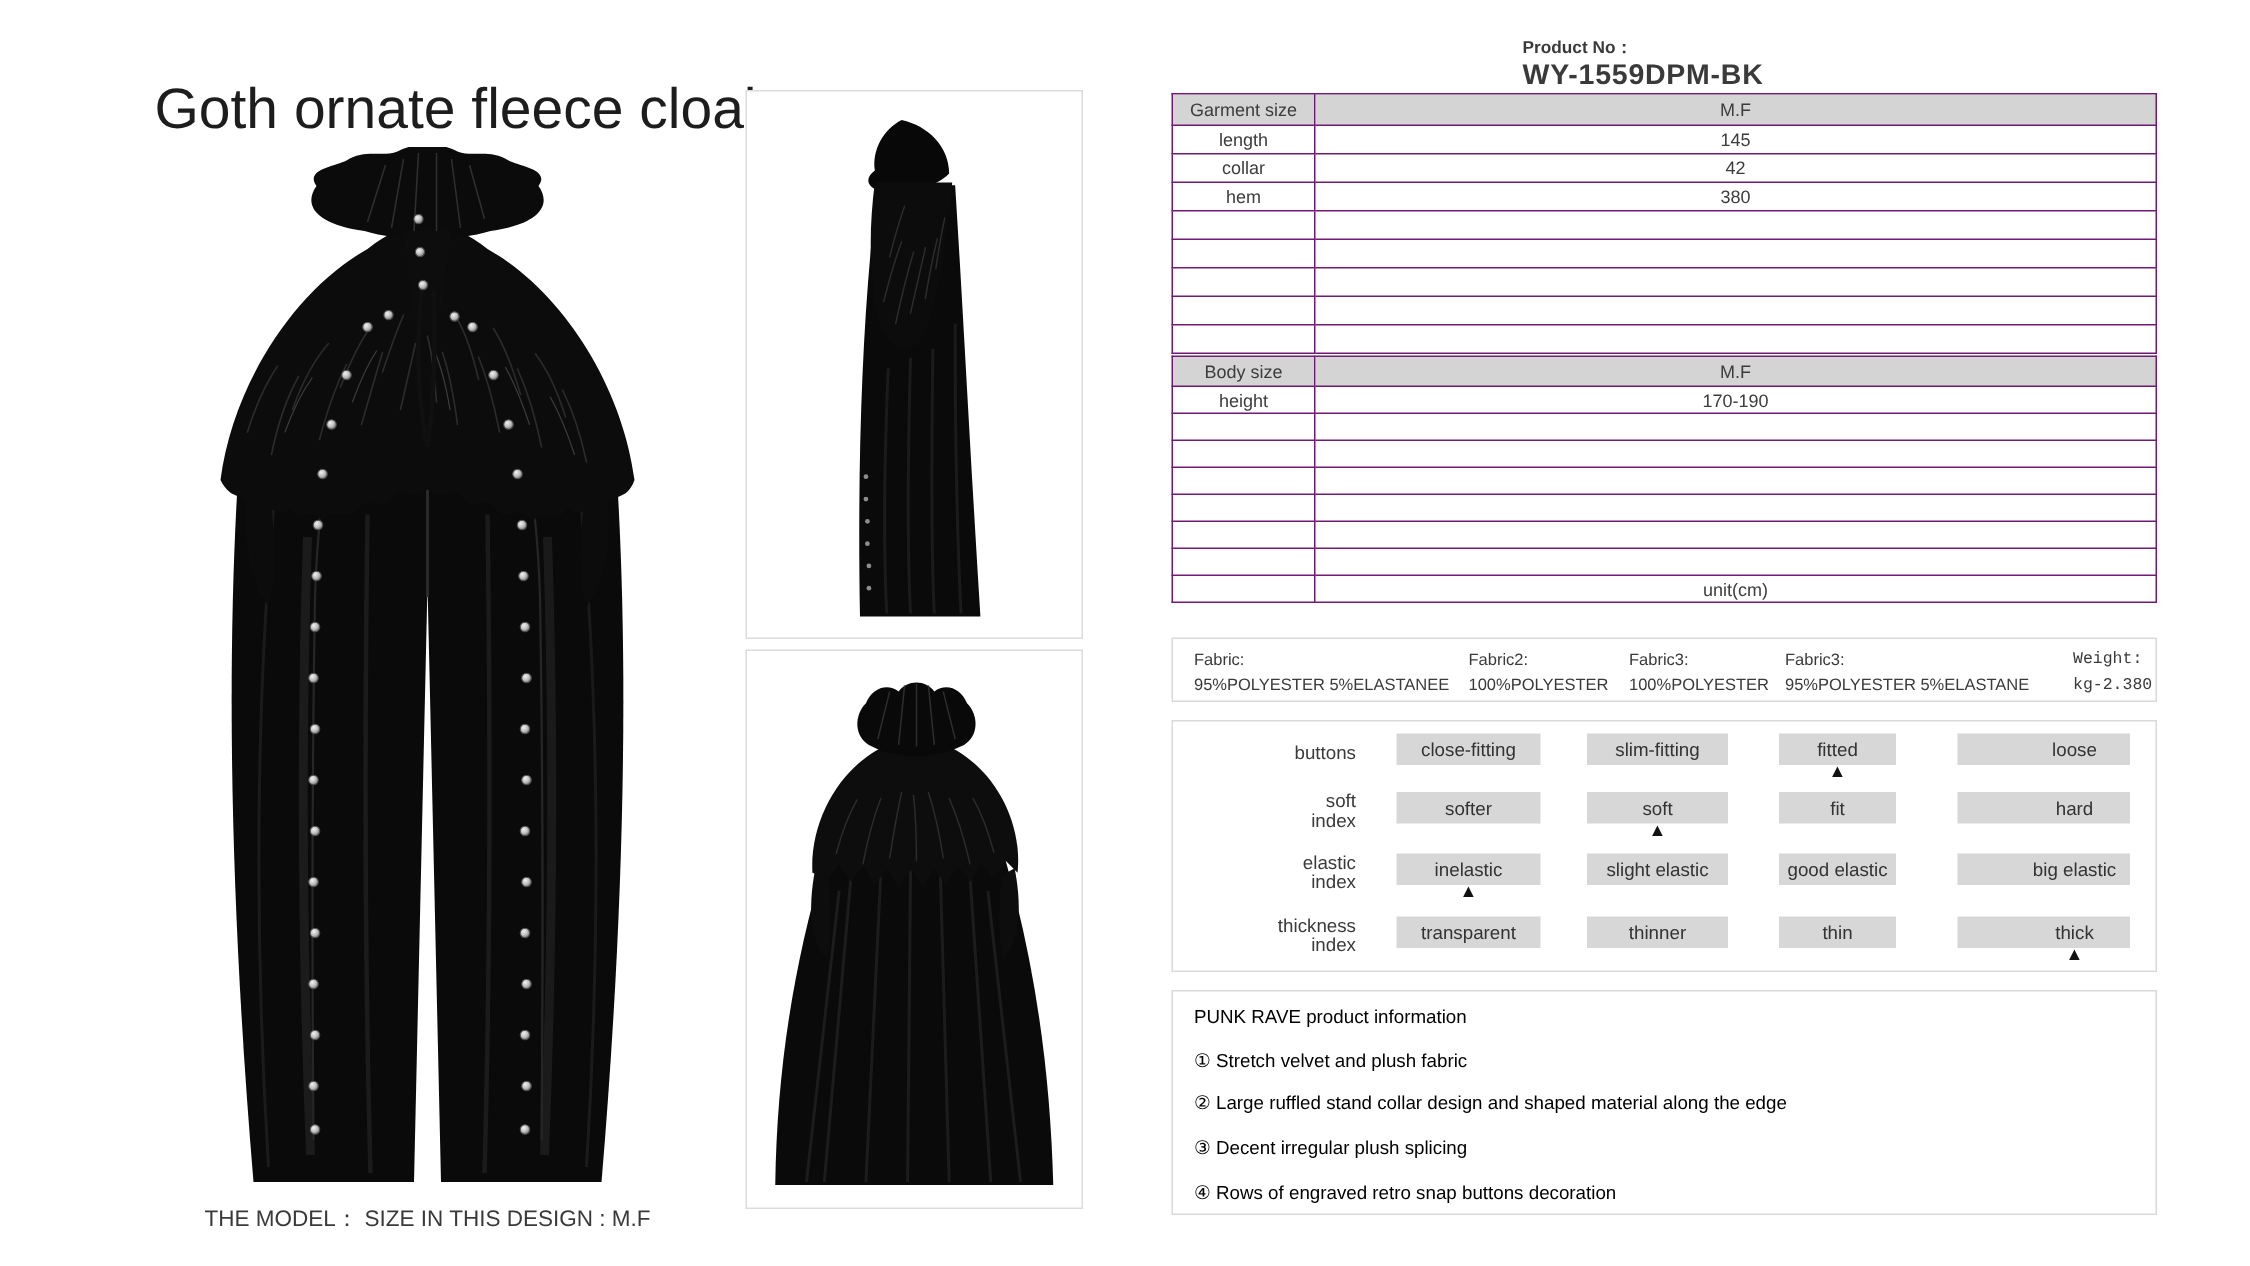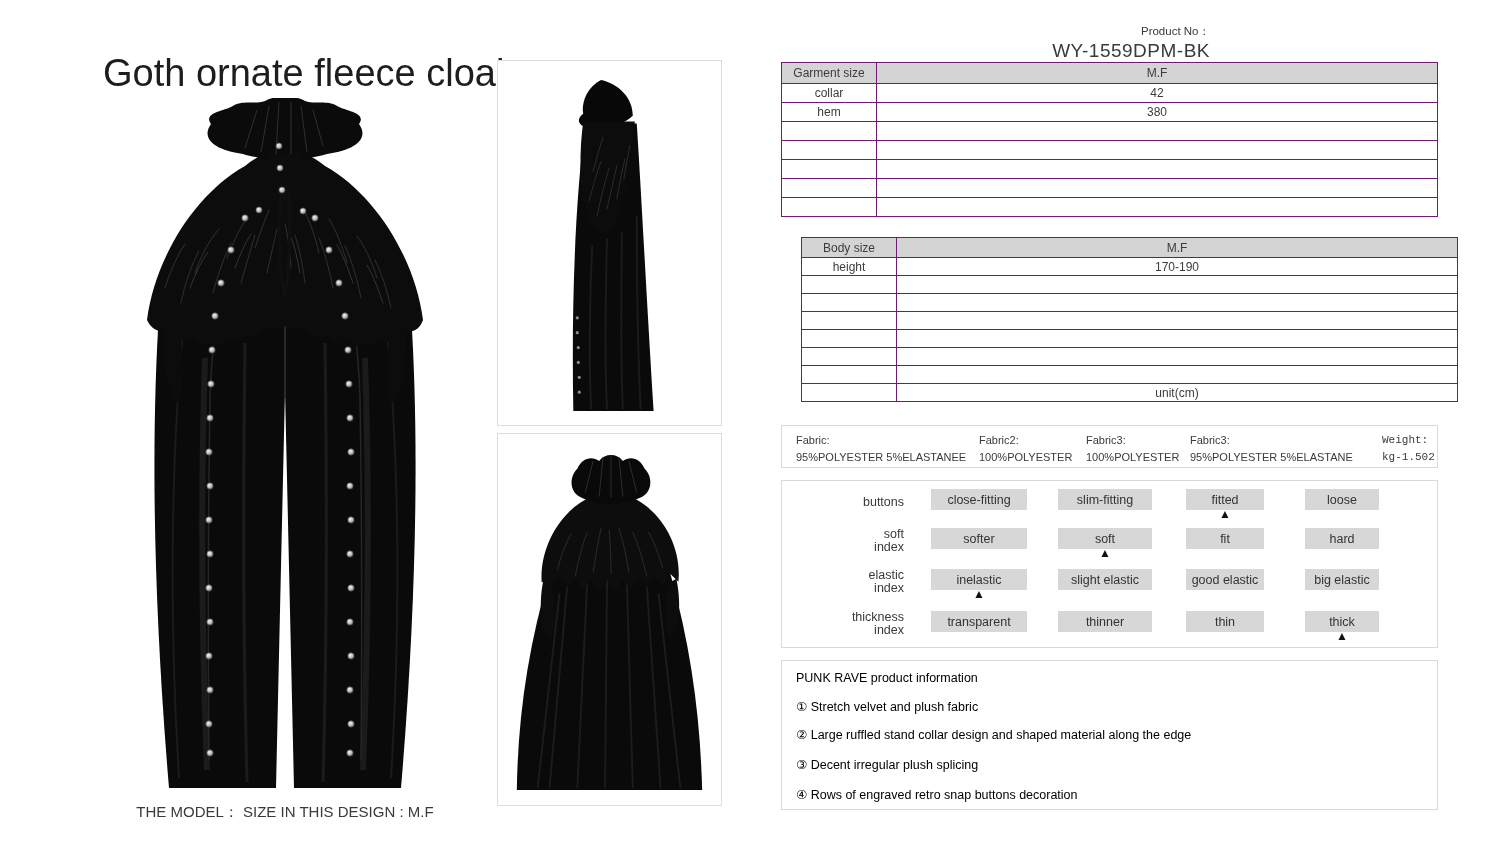--- a/index.html
+++ b/index.html
@@ -13,53 +13,53 @@
   .model-note{position:absolute;left:75px;top:803px;width:420px;text-align:center;
               font-size:15px;color:#3a3a3a;}
 
   
   .thumb{position:absolute;left:497px;width:225px;border:1px solid #dcdcdc;background:#fff;box-sizing:border-box;}
   .thumb.t1{top:60px;height:366px;}
   .thumb.t2{top:433px;height:373px;}
   .thumb svg{display:block;width:100%;height:100%;}
 
   
-  .prodno{position:absolute;left:1015px;top:24px;width:195px;text-align:right;}
+  .prodno{position:absolute;left:1015px;top:24px;width:195px;text-align:left;font-weight:bold;}
   .prodno .lbl{font-size:11.5px;color:#3a3a3a;}
   .prodno .val{font-size:19px;color:#3a3a3a;margin-top:1px;letter-spacing:.5px;}
 
   
   table.spec{position:absolute;left:781px;width:657px;border-collapse:collapse;table-layout:fixed;
              font-size:12px;color:#3c3c3c;}
   table.spec td{border:1px solid #701a75;text-align:center;padding:0;overflow:hidden;white-space:nowrap;}
   #garment-table{top:62px;}
   #garment-table td{height:18px;}
   #garment-table tr.head td{height:20px;}
-  #body-table{top:237px;margin-left:20px;}
+  #body-table{top:237px;}
   #body-table td{height:17px;}
   #body-table tr.head td{height:19px;}
   tr.head td{background:#d4d4d4;}
   td.unit{text-align:right;padding-right:6px;}
 
   
   .fabric-bar{position:absolute;left:781px;top:425px;width:657px;height:43px;border:1px solid #d9d9d9;
               box-sizing:border-box;background:#fff;}
   .fab{position:absolute;top:6px;font-size:11px;line-height:1.5;color:#3a3a3a;white-space:nowrap;}
   .f1{left:14px;} .f2{left:197px;} .f3{left:304px;} .f4{left:408px;} .f5{left:600px;font-family:Liberation Mono, monospace;}
 
   
   .index-panel{position:absolute;left:781px;top:480px;width:657px;height:168px;border:1px solid #d9d9d9;
                box-sizing:border-box;background:#fff;}
   .idx-row{position:absolute;left:0;width:100%;height:34px;}
   .r0{top:4px;} .r1{top:43px;} .r2{top:84px;} .r3{top:126px;}
   .idx-label{position:absolute;left:0;top:0;width:122px;height:34px;display:flex;flex-direction:column;
              justify-content:center;align-items:flex-end;font-size:12.5px;line-height:13px;color:#3a3a3a;}
   .opt{position:absolute;top:4px;height:21px;background:#d7d7d7;display:flex;align-items:center;
        justify-content:center;font-size:12.5px;color:#333;white-space:nowrap;}
-  .o1{left:149px;width:96px;} .o2{left:276px;width:94px;} .o3{left:404px;width:78px;} .o4{left:523px;width:74px;}
+  .o1{left:149px;width:96px;} .o2{left:276px;width:94px;} .o3{left:404px;width:78px;} .o4{left:523px;width:74px;padding-left:41px;}
   .marker{position:absolute;top:22px;height:14px;background:none;text-align:center;font-size:12px;
           color:#111;display:flex;align-items:center;justify-content:center;}
 
   
   .info-panel{position:absolute;left:781px;top:660px;width:657px;height:150px;border:1px solid #d9d9d9;
               box-sizing:border-box;background:#fff;font-size:12.5px;color:#000000;}
   .info-title{position:absolute;left:14px;top:10px;}
   .info-item{position:absolute;left:14px;white-space:nowrap;}
   .i0{top:38px;} .i1{top:66px;} .i2{top:96px;} .i3{top:126px;}
 </style>
@@ -269,20 +269,24 @@
     <colgroup>
         <col style="width:95px">
         <col>
       </colgroup>
     <tbody>
         <tr class="head">
       <td>Garment size</td>
       <td>M.F</td>
     </tr>
     <tr>
+          <td>length</td>
+          <td>145</td>
+        </tr>
+    <tr>
           <td>collar</td>
           <td>42</td>
         </tr>
     <tr>
           <td>hem</td>
           <td>380</td>
         </tr>
     <tr>
           <td></td>
           <td></td>
@@ -363,21 +367,21 @@
     <div class="fab f3">
       <div>Fabric3:</div>
       <div>100%POLYESTER</div>
     </div>
     <div class="fab f4">
       <div>Fabric3:</div>
       <div>95%POLYESTER 5%ELASTANE</div>
     </div>
     <div class="fab f5">
       <div>Weight:</div>
-      <div>kg-1.502</div>
+      <div>kg-2.380</div>
     </div>
   </div>
 
   <div class="index-panel">
     <div class="idx-row r0">
       <div class="idx-label">
         <span>buttons</span>
           <span></span>
       </div>
       <div class="opt o1">close-fitting</div>

